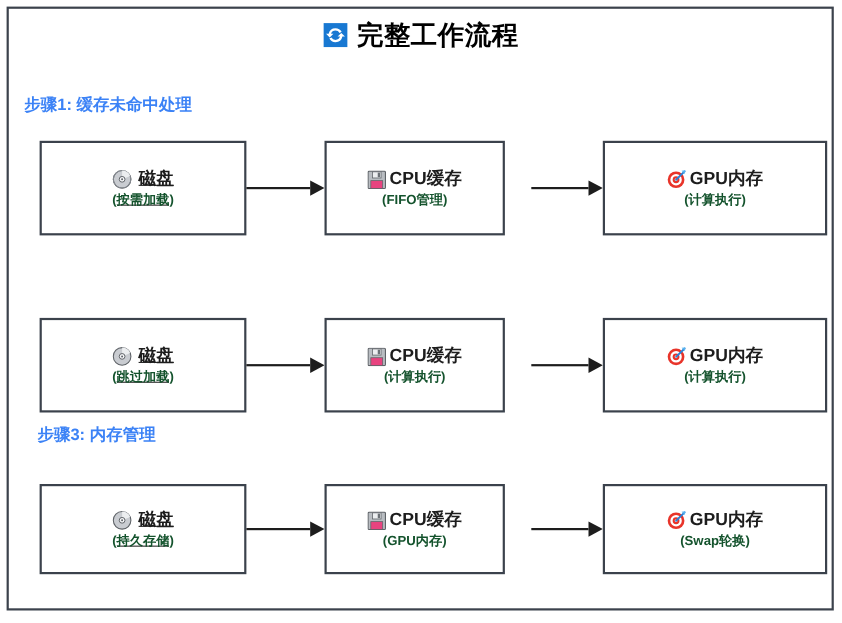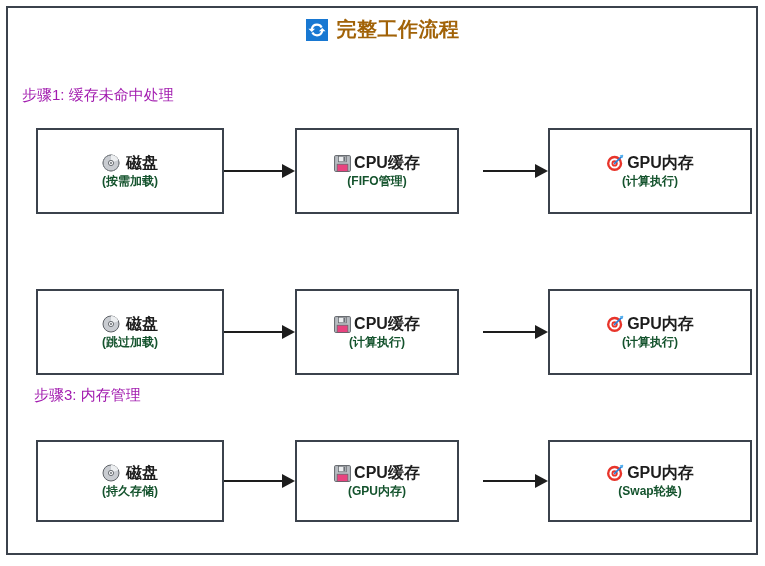--- a/index.html
+++ b/index.html
@@ -40,42 +40,42 @@
     position: absolute;
     left: 0;
     top: 16px;
     width: 765px;
     display: flex;
     align-items: center;
     justify-content: center;
     gap: 9px;
   }
   .title-text {
-    font-size: 20px;
+    font-size: 24px;
     font-weight: bold;
-    color: #a16207;
+    color: #000000;
     letter-spacing: 0.5px;
     white-space: nowrap;
   }
 
   
   .sync-icon {
     width: 22px;
     height: 22px;
     position: relative;
     flex: 0 0 auto;
   }
 
   
   .step-label {
     position: absolute;
     left: 22px;
     font-size: 15px;
-    font-weight: normal;
-    color: #a21caf;
+    font-weight: bold;
+    color: #3b82f6;
     white-space: nowrap;
   }
   .step-label.s1 { top: 86px; }
   .step-label.s2 { top: 249px; }
   .step-label.s3 { top: 386px; margin-left: 12px; }
 
   
   .node {
     position: absolute;
     box-sizing: border-box;
@@ -98,21 +98,21 @@
     white-space: nowrap;
   }
   .node-line2 {
     font-size: 12px;
     font-weight: bold;
     color: #14532d;
     white-space: nowrap;
   }
 
   
-  .col-0 { left: 36px;  width: 188px; }
+  .col-0 { left: 36px;  width: 188px; text-decoration: underline; }
   .col-1 { left: 295px; width: 164px; }
   .col-2 { left: 548px; width: 204px; }
 
   .row-0 { top: 128px; height: 86px; }
   .row-1 { top: 289px; height: 86px; }
   .row-2 { top: 440px; height: 82px; }
 
   
   .arrow {
     position: absolute;

